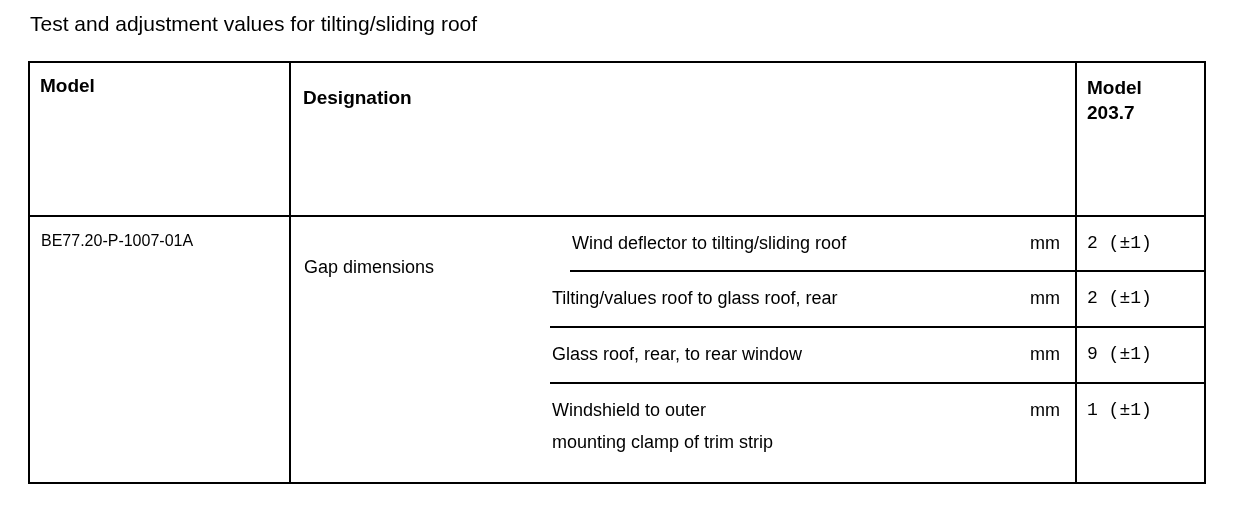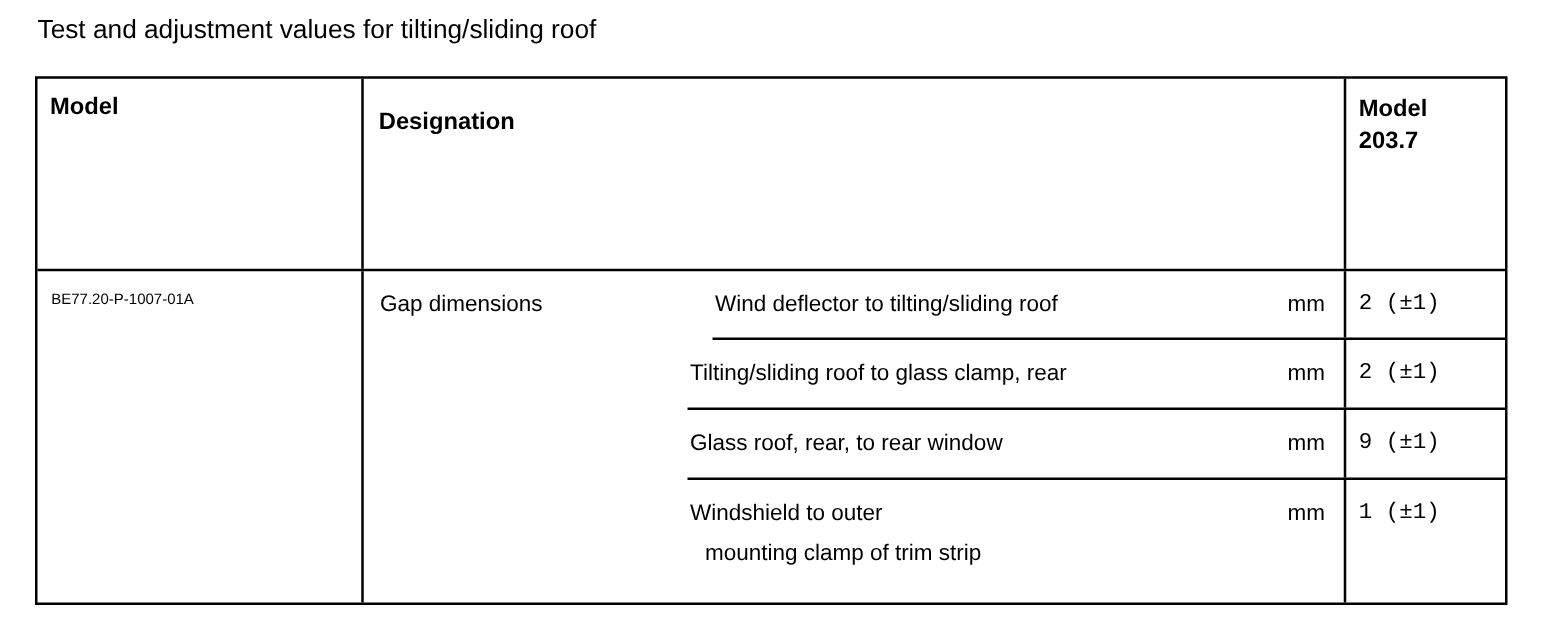--- a/index.html
+++ b/index.html
@@ -63,27 +63,28 @@
   .body-row {
     display: flex;
     flex: 1;
     min-height: 0;
   }
   .b-number {
     width: 261px;
     box-sizing: border-box;
     border-right: 2px solid #000000;
     padding: 15px 8px 0 11px;
-    font-size: 12px;
+    font-size: 16px;
   }
   .b-gap {
     width: 259px;
     box-sizing: border-box;
     padding: 16px 8px 0 13px;
     font-size: 18px;
+    margin-top: 24px;
   }
   .b-entries {
     flex: 1;
     display: flex;
     flex-direction: column;
     min-width: 0;
   }
   .entry {
     display: flex;
     box-sizing: border-box;
@@ -100,21 +101,21 @@
     box-sizing: border-box;
     padding: 16px 15px 0 2px;
     font-size: 18px;
     min-width: 0;
   }
   .entry-desc {
     flex: 1;
     padding-right: 10px;
   }
   .desc-line { display: block; }
-  .desc-line2 { display: block; margin-top: 11px; margin-left: 12px; }
+  .desc-line2 { display: block; margin-top: 11px; }
   .desc-line2:empty { display: none; }
   .entry-unit { white-space: nowrap; }
   .entry-value {
     width: 129px;
     box-sizing: border-box;
     border-left: 2px solid #000000;
     padding: 16px 1px 0 10px;
     font-size: 18px;
     font-family: Liberation Mono, monospace;
   }
@@ -148,21 +149,21 @@
 
           </div>
           <div class="entry-unit">mm</div>
         </div>
         <div class="entry-value">2 (±1)</div>
       </div>
 
       <div class="entry entry-r2 entry-sep">
         <div class="entry-main">
           <div class="entry-desc">
-            <span class="desc-line">Tilting/sliding roof to glass clamp, rear</span>
+            <span class="desc-line">Tilting/values roof to glass roof, rear</span>
 
           </div>
           <div class="entry-unit">mm</div>
         </div>
         <div class="entry-value">2 (±1)</div>
       </div>
 
       <div class="entry entry-r3 entry-sep">
         <div class="entry-main">
           <div class="entry-desc">

